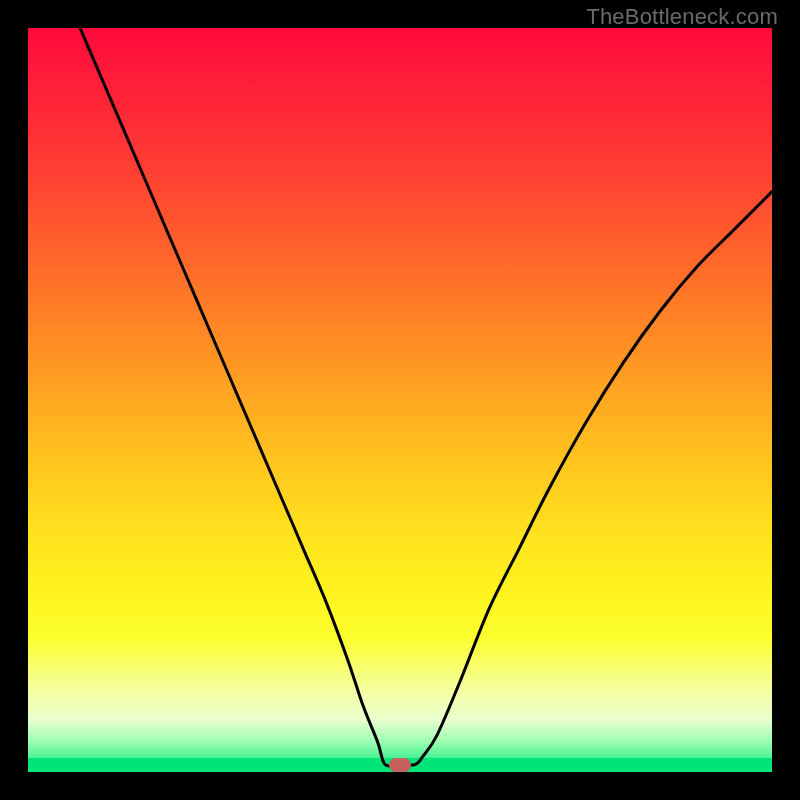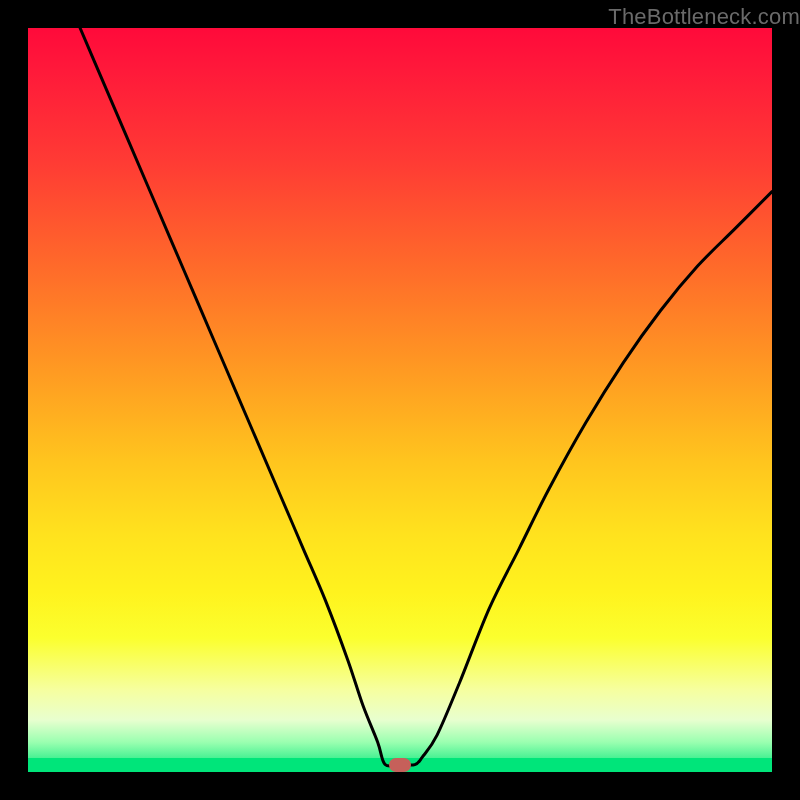--- a/index.html
+++ b/index.html
@@ -47,21 +47,21 @@
   .green-band {
     position: absolute;
     left: 0; right: 0;
     bottom: 0;
     height: 14px;
     background: #00e57a;
   }
   .watermark {
     position: absolute;
     top: 4px;
-    right: 0;
+    right: 22px;
     color: #6a6a6a;
     font-size: 22px;
     font-weight: 500;
     letter-spacing: 0.2px;
     user-select: none;
   }
   svg.curve {
     position: absolute;
     top: 0; left: 0;
     width: 744px;

